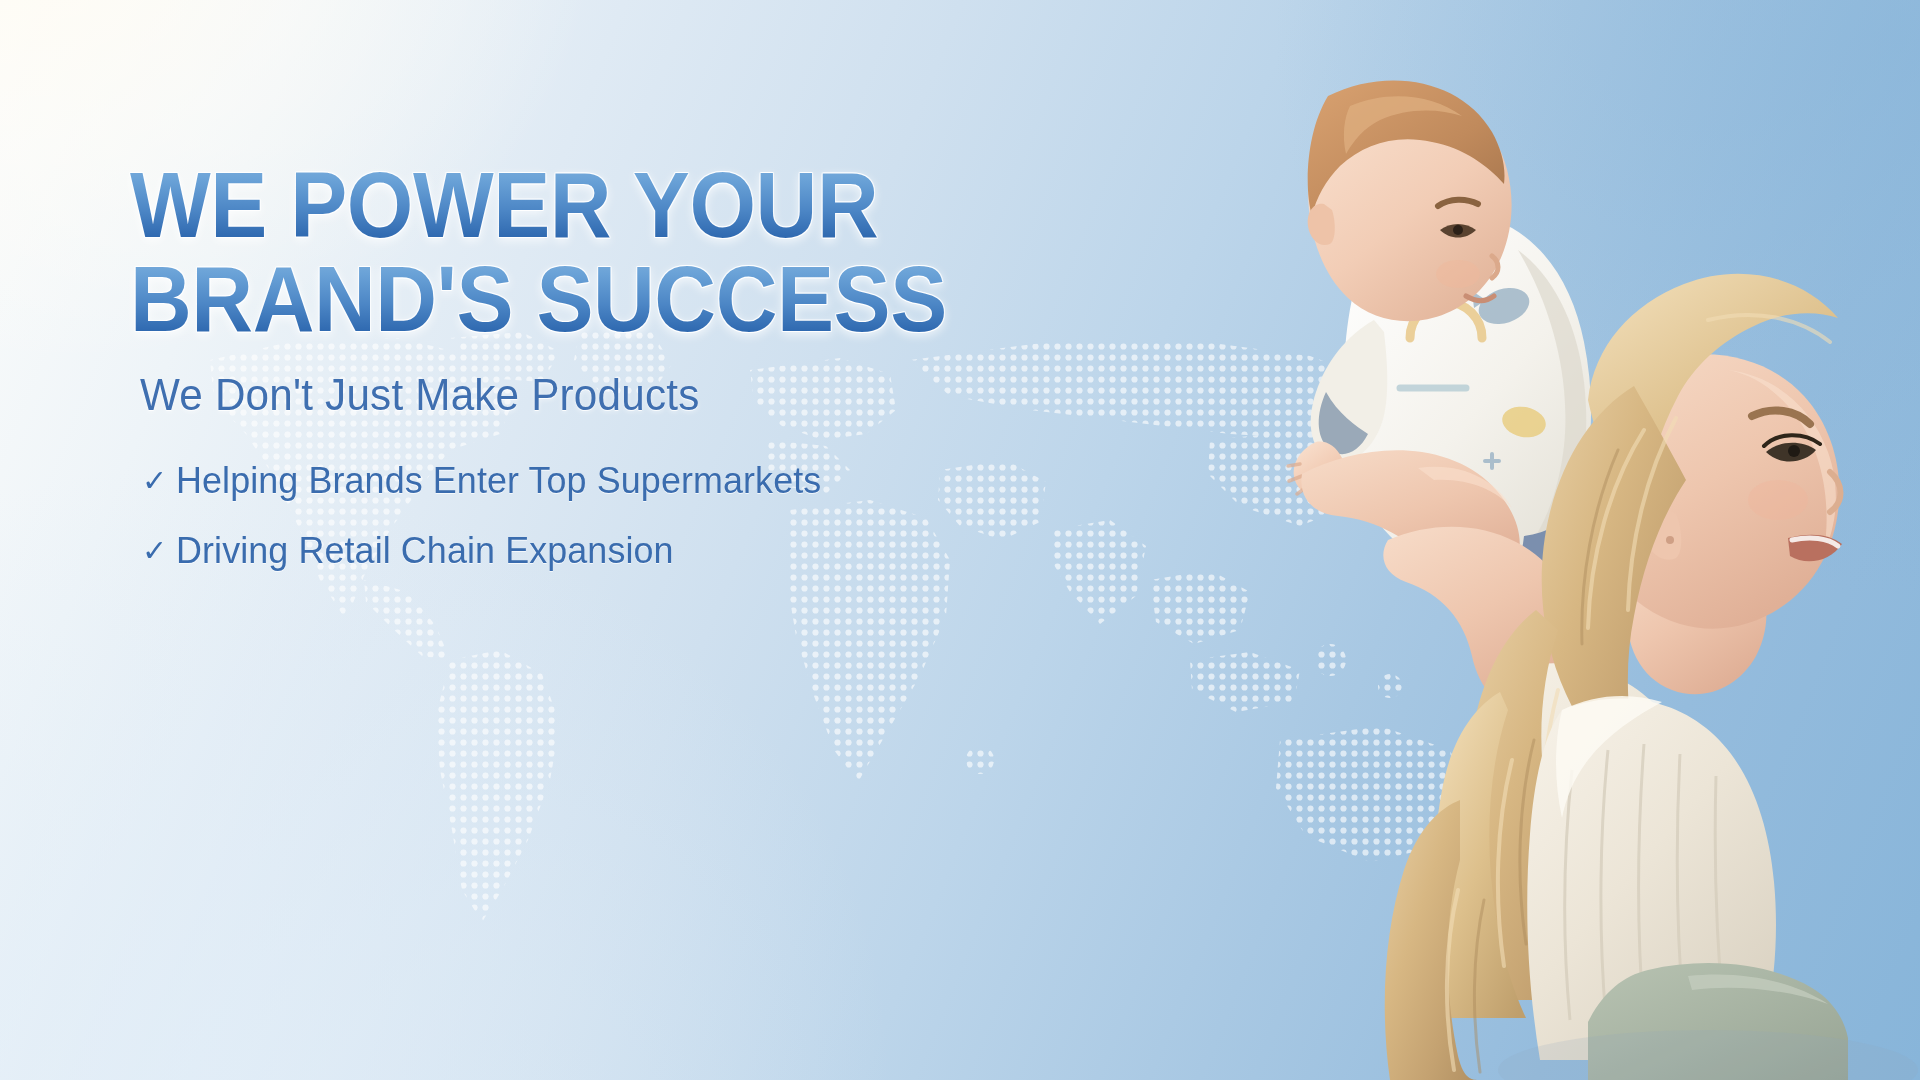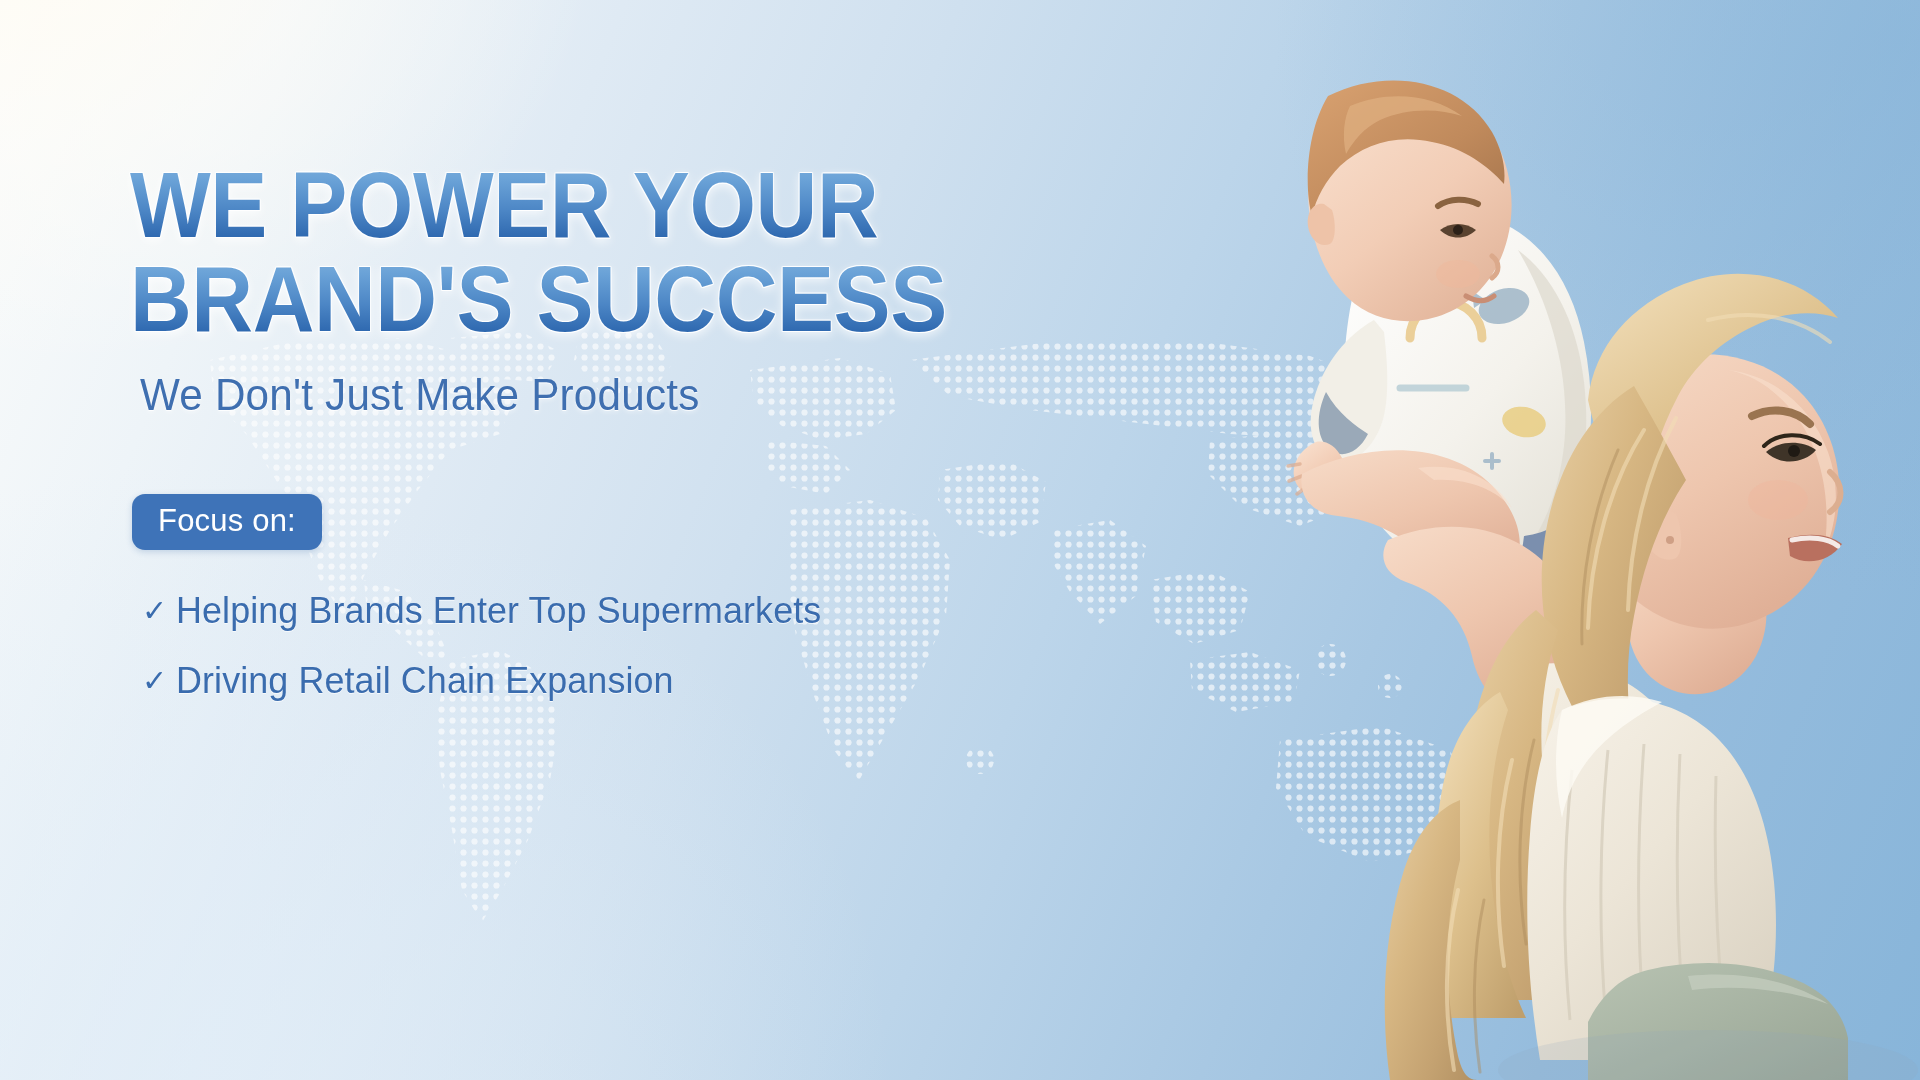--- a/index.html
+++ b/index.html
@@ -388,23 +388,20 @@
 
   <div class="content">
 
     <h1 class="headline">
       <span class="hl-line hl-line-1">WE POWER YOUR</span>
       <span class="hl-line hl-line-2">BRAND'S SUCCESS</span>
     </h1>
 
     <div class="subtitle">We Don't Just Make Products</div>
 
-    <div>
-      <span class="focus-badge">Focus on:</span>
-    </div>
 
     <ul class="bullets">
       <li class="bullet-item">
         <span class="bullet-check">✓</span>
         <span class="bullet-text">Helping Brands Enter Top Supermarkets</span>
       </li>
       <li class="bullet-item">
         <span class="bullet-check">✓</span>
         <span class="bullet-text">Driving Retail Chain Expansion</span>
       </li>

